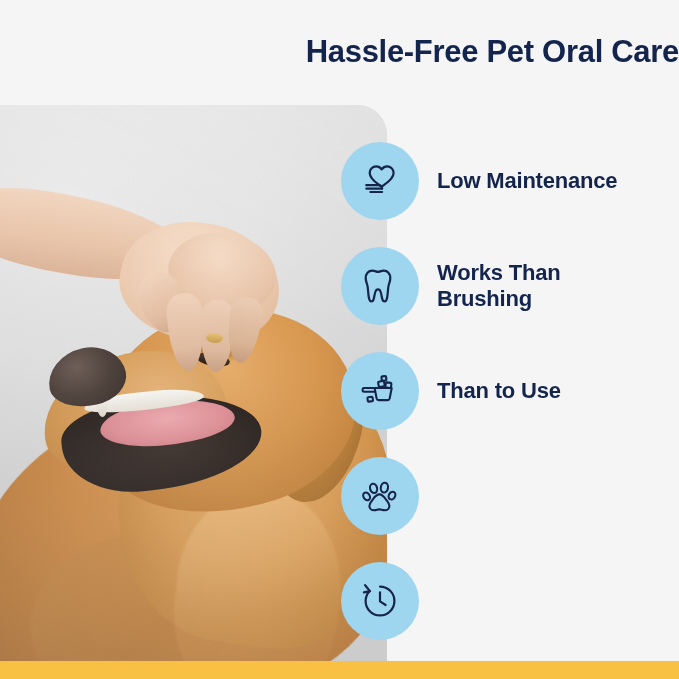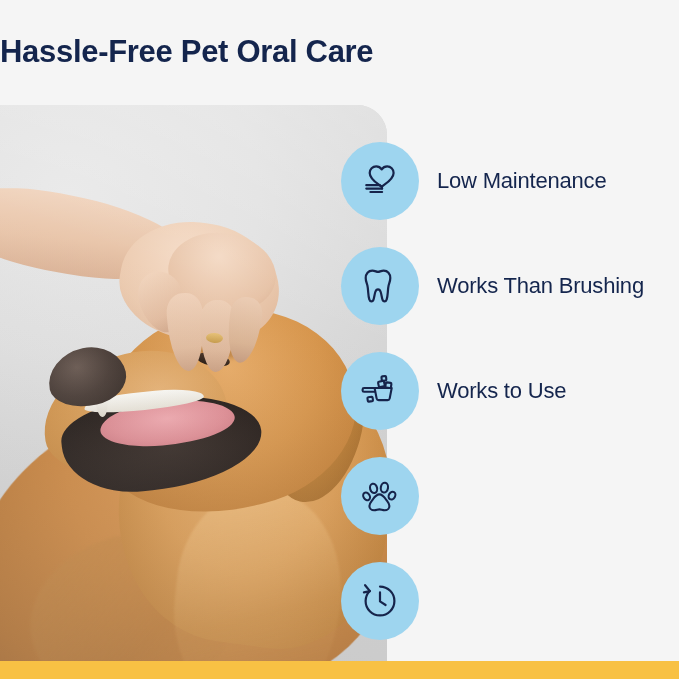--- a/index.html
+++ b/index.html
@@ -20,21 +20,21 @@
     inset: 0;
     background: #f5f5f5;
   }
 
   
   #title {
     position: absolute;
     left: 0;
     top: 35px;
     width: 679px;
-    text-align: left;
+    text-align: right;
     font-size: 31px;
     font-weight: bold;
     letter-spacing: -0.3px;
     color: #14254d;
     line-height: 1.1;
   }
 
   
   #photo-panel {
     position: absolute;
@@ -303,21 +303,21 @@
     justify-content: center;
     position: relative;
     z-index: 2;
   }
   .feature-icon svg {
     display: block;
   }
   .feature-label {
     margin-left: 18px;
     font-size: 22px;
-    font-weight: normal;
+    font-weight: bold;
     line-height: 1.16;
     color: #14254d;
     letter-spacing: -0.2px;
     max-width: 220px;
   }
 
   
   #bottom-bar {
     position: absolute;
     left: 0;
@@ -391,21 +391,21 @@
       <div class="feature-icon">
         <svg width="46" height="46" viewBox="0 0 46 46" fill="none" stroke="#16244b" stroke-width="2.1" stroke-linecap="round" stroke-linejoin="round">
           <path d="M17.6 20.0h17.1l-2.0 10.4c-.2 1.0-1.1 1.7-2.1 1.7H21.7c-1.0 0-1.9-.7-2.1-1.7l-2.0-10.4z"></path>
           <path d="M17.6 20.0H7.0c-.8 0-1.4.6-1.4 1.4v1.0c0 .8.6 1.4 1.4 1.4h11.0"></path>
           <rect x="21.4" y="13.2" width="6.0" height="5.6" rx="1.1" transform="rotate(-12 24.4 16)"></rect>
           <rect x="28.6" y="14.6" width="5.6" height="5.2" rx="1.0" transform="rotate(8 31.4 17.2)"></rect>
           <rect x="24.6" y="8.2" width="4.6" height="4.4" rx="0.9" transform="rotate(-6 26.9 10.4)"></rect>
           <rect x="10.6" y="29.0" width="5.2" height="4.4" rx="0.9" transform="rotate(-8 13.2 31.2)"></rect>
         </svg>
       </div>
-      <div class="feature-label">Works to Use</div>
+      <div class="feature-label">Than to Use</div>
     </div>
 
     <div class="feature-row">
       <div class="feature-icon">
         <svg width="42" height="42" viewBox="0 0 42 42" fill="none" stroke="#16244b" stroke-width="2.1" stroke-linecap="round" stroke-linejoin="round">
           <ellipse cx="14.6" cy="13.4" rx="3.5" ry="4.7" transform="rotate(-14 14.6 13.4)"></ellipse>
           <ellipse cx="25.4" cy="12.6" rx="3.6" ry="4.9" transform="rotate(10 25.4 12.6)"></ellipse>
           <ellipse cx="7.6" cy="21.4" rx="3.1" ry="4.1" transform="rotate(-32 7.6 21.4)"></ellipse>
           <ellipse cx="33.0" cy="20.6" rx="3.1" ry="4.1" transform="rotate(30 33 20.6)"></ellipse>
           <path d="M20.4 19.4c3.1 0 4.9 2.6 6.6 5.1 1.6 2.3 3.4 4.0 3.4 6.4 0 2.6-2.1 4.4-4.7 4.4-2.2 0-3.6-.9-5.3-.9s-3.1.9-5.3.9c-2.6 0-4.7-1.8-4.7-4.4 0-2.4 1.8-4.1 3.4-6.4 1.7-2.5 3.5-5.1 6.6-5.1z"></path>

